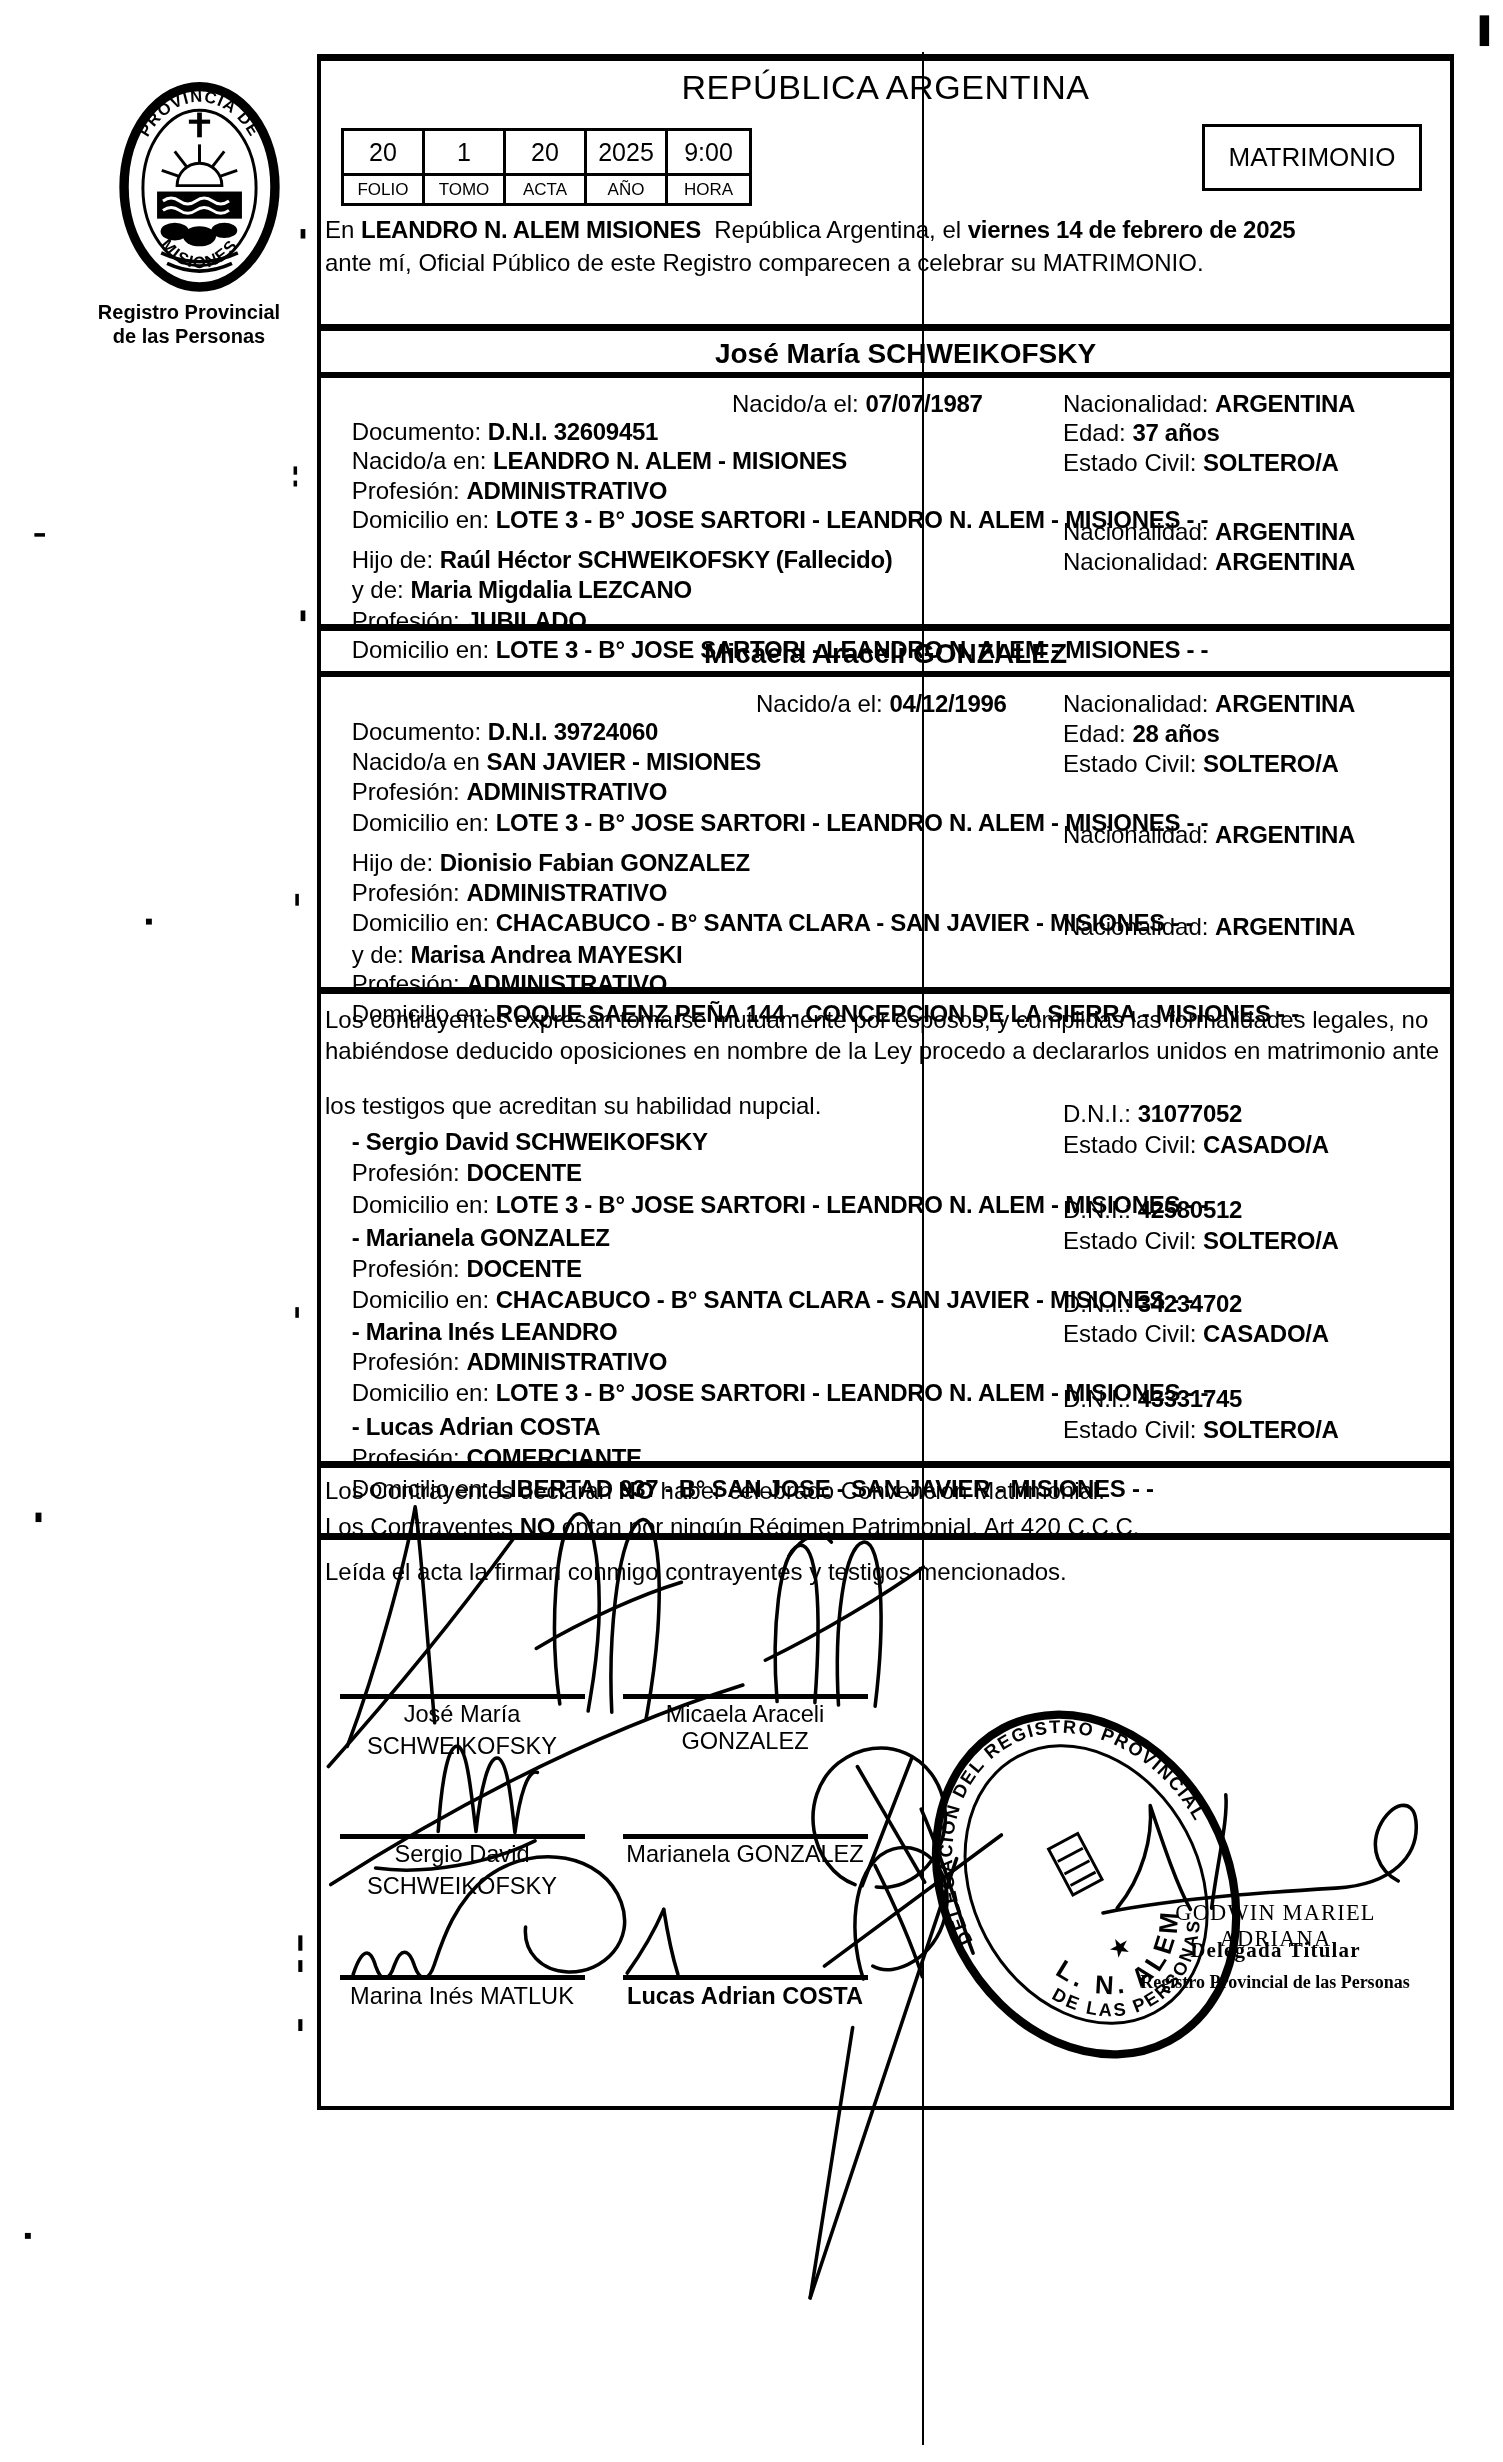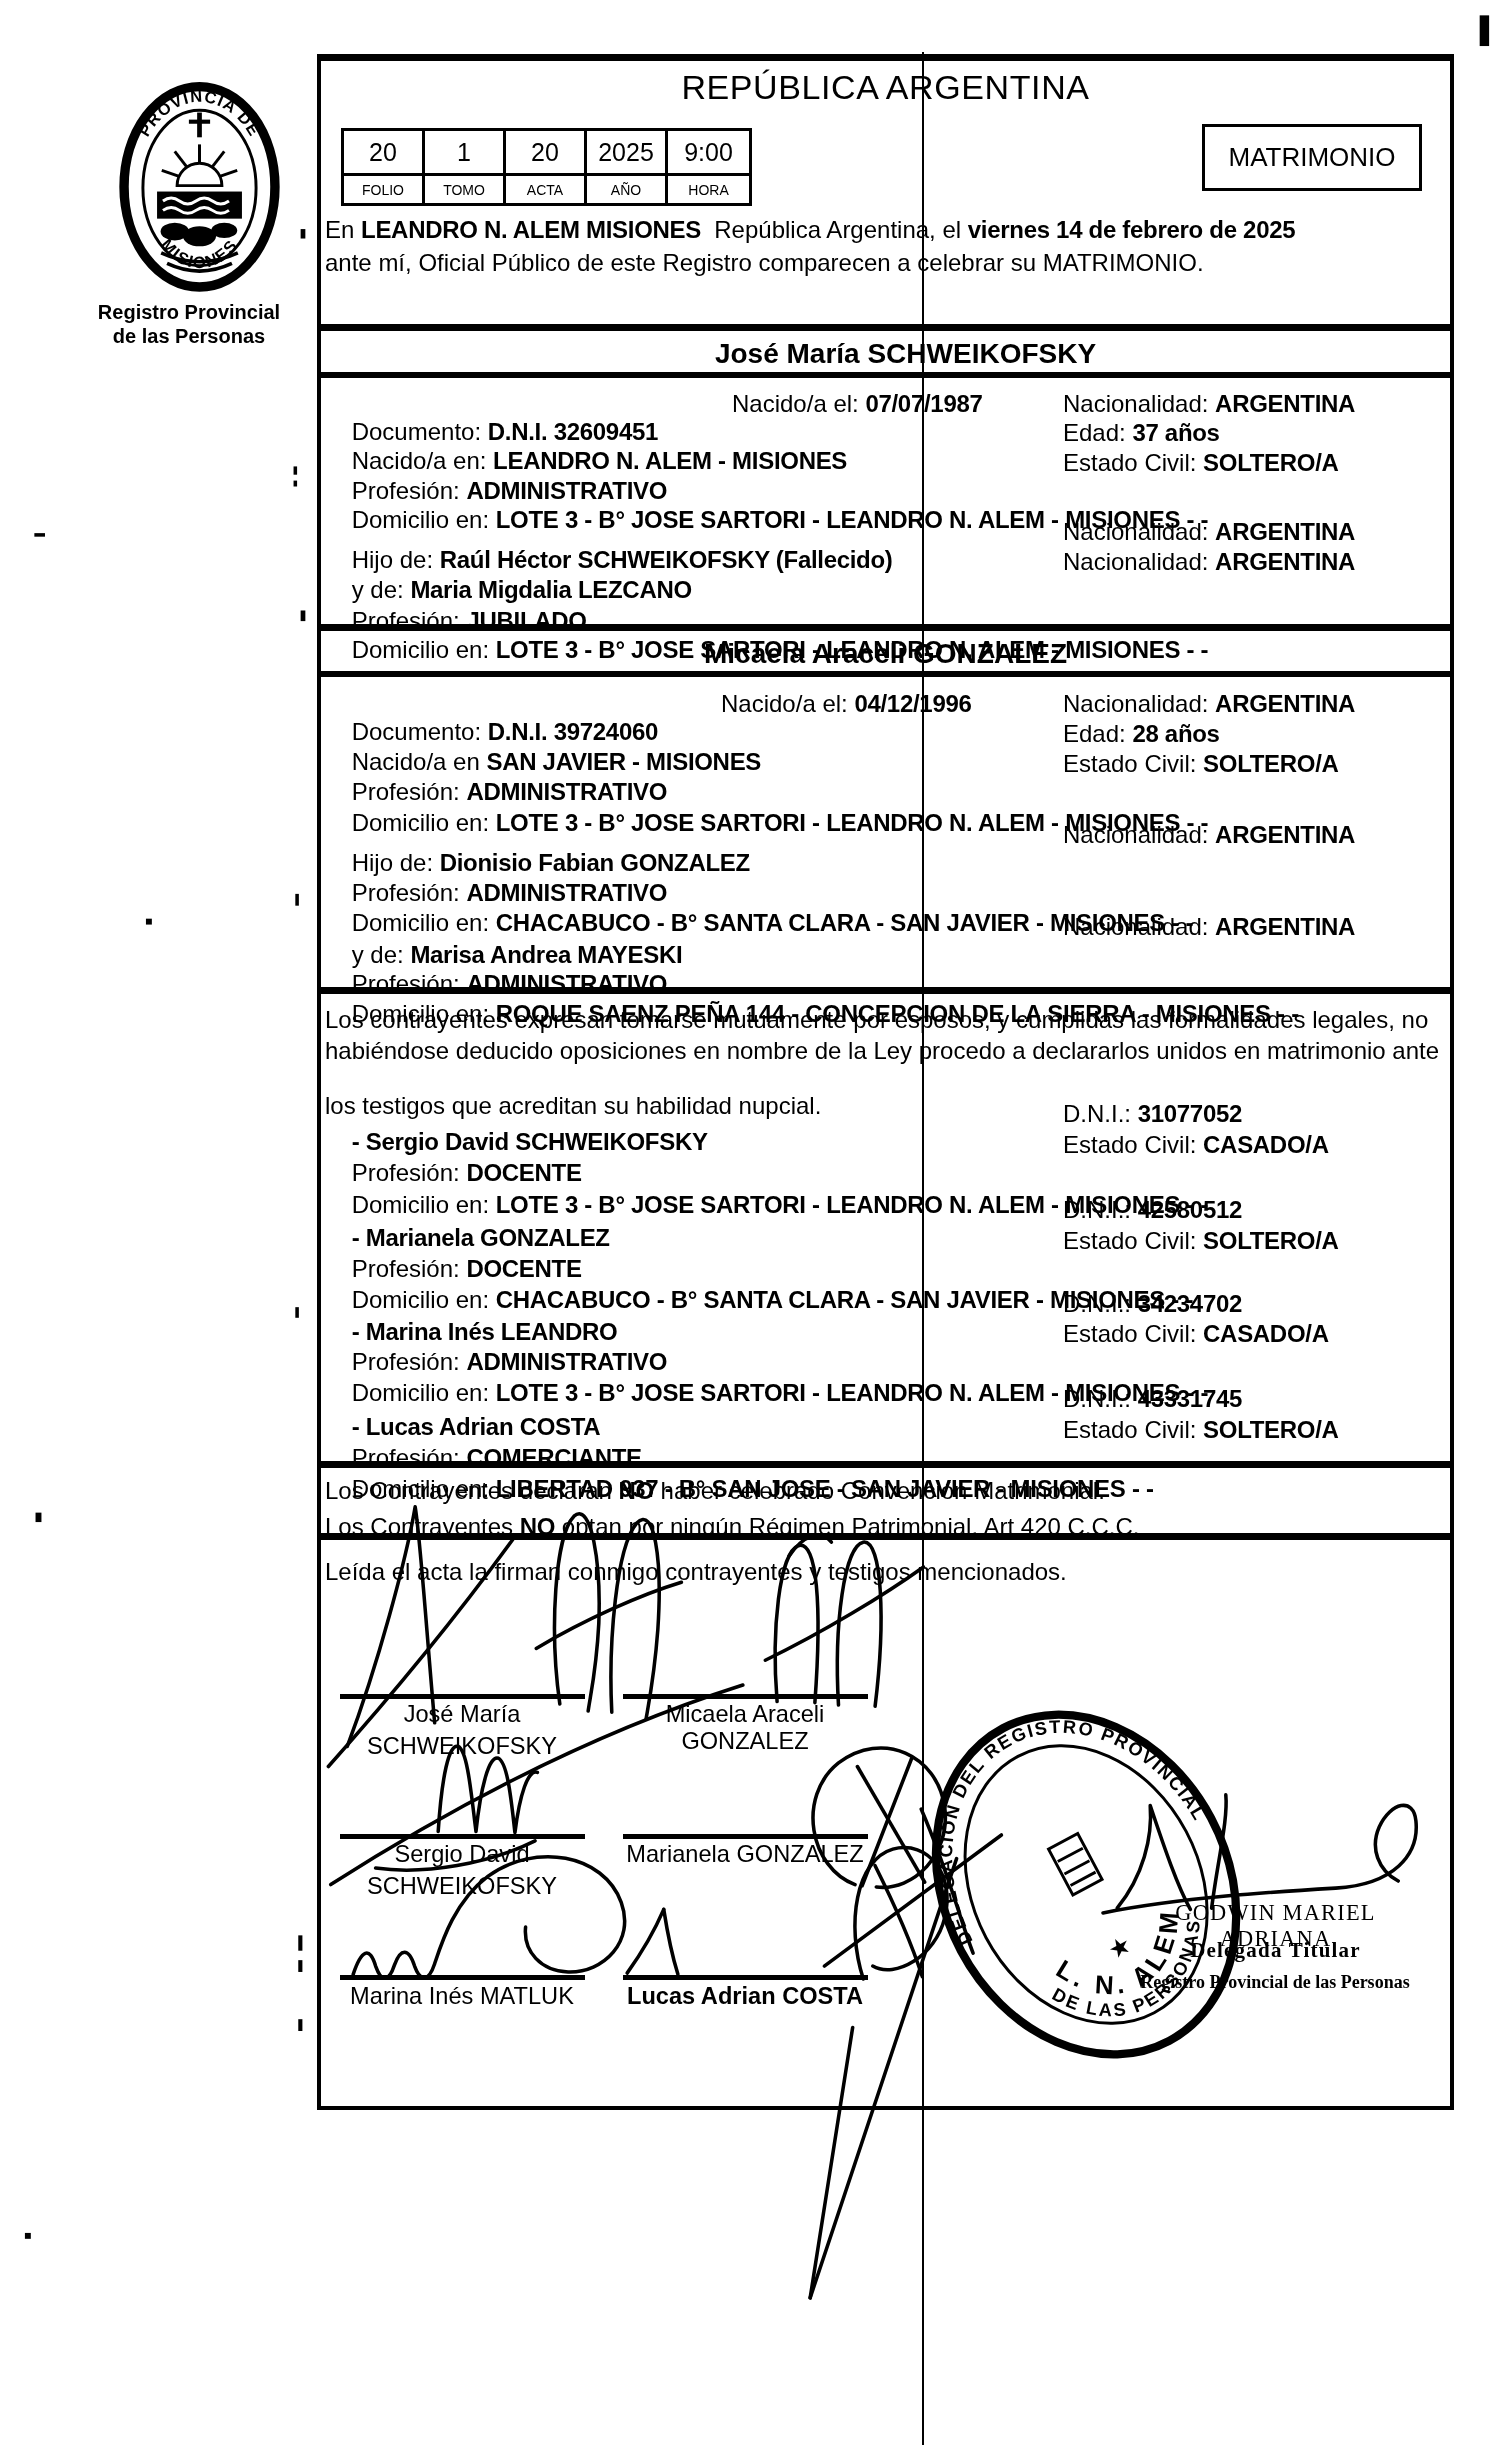--- a/index.html
+++ b/index.html
@@ -8,21 +8,21 @@
           font-family:"Liberation Sans",sans-serif;overflow:hidden;}
   .abs{position:absolute;}
   .fold{position:absolute;left:922px;top:52px;width:2.4px;height:2393px;background:#000;}
   .docbox{position:absolute;left:317px;top:56px;width:1137px;height:2054px;border:4.1px solid #000;}
   .topbar{position:absolute;left:317px;top:54px;width:1137px;height:6.5px;background:#000;}
   .title{position:absolute;left:317px;top:68px;width:1137px;text-align:center;font-size:34px;letter-spacing:0.6px;}
   .ftable{position:absolute;left:341px;top:128px;display:flex;border:3px solid #000;}
   .fcol{width:81px;border-right:3px solid #000;}
   .fcol:last-child{border-right:none;}
   .fval{height:45px;display:flex;align-items:center;justify-content:center;font-size:25px;border-bottom:3px solid #000;}
-  .flab{height:27px;display:flex;align-items:center;justify-content:center;font-size:14px;}
+  .flab{height:27px;display:flex;align-items:center;justify-content:center;font-size:17px;}
   .mbox{position:absolute;left:1202px;top:124px;width:220px;height:67px;border:3.5px solid #000;
         display:flex;align-items:center;justify-content:center;font-size:26px;}
   .line{position:absolute;left:325px;height:29.5px;font-size:24px;white-space:pre;}
   .seg{position:absolute;top:0;white-space:pre;}
   b{font-weight:700;letter-spacing:-0.3px;}
   .hl{position:absolute;left:317px;width:1137px;background:#000;}
   .nameh{position:absolute;left:317px;width:1137px;text-align:center;font-weight:700;font-size:28px;}
   .sigline{position:absolute;height:4.7px;background:#000;}
   .signame{position:absolute;width:248px;text-align:center;font-size:23.6px;}
   .logocap{position:absolute;left:71px;width:236px;text-align:center;font-weight:700;font-size:20px;}
@@ -142,21 +142,21 @@
   <div class="line" style="top:608px;">
     <span><span>Domicilio en: </span><b>LOTE 3 - B° JOSE SARTORI - LEANDRO N. ALEM - MISIONES - -</b></span>
   </div>
 
   <div class="hl" style="top:624px;height:7px;"></div>
   <div class="nameh" style="top:638px;">Micaela Araceli GONZALEZ</div>
   <div class="hl" style="top:671px;height:5.9px;"></div>
 
   <div class="line" style="top:690px;">
     <span><span>Documento: </span><b>D.N.I. 39724060</b></span>
-    <span class="seg" style="left:396px;"><span>Nacido/a el: </span><b>04/12/1996</b></span>
+    <span class="seg" style="left:431px;"><span>Nacido/a el: </span><b>04/12/1996</b></span>
     <span class="seg" style="left:738px;"><span>Nacionalidad: </span><b>ARGENTINA</b></span>
   </div>
   <div class="line" style="top:720px;">
     <span><span>Nacido/a en </span><b>SAN JAVIER - MISIONES</b></span>
     <span class="seg" style="left:738px;"><span>Edad: </span><b>28 años</b></span>
   </div>
   <div class="line" style="top:750px;">
     <span><span>Profesión: </span><b>ADMINISTRATIVO</b></span>
     <span class="seg" style="left:738px;"><span>Estado Civil: </span><b>SOLTERO/A</b></span>
   </div>

